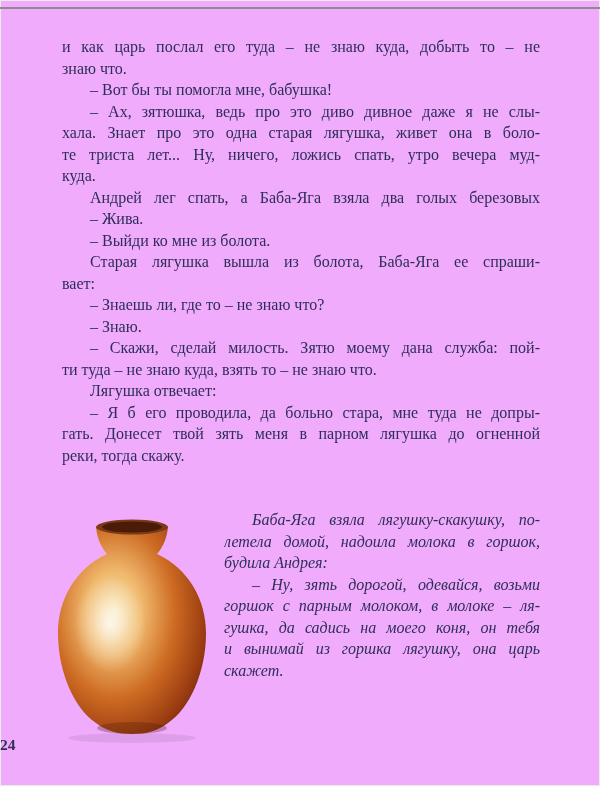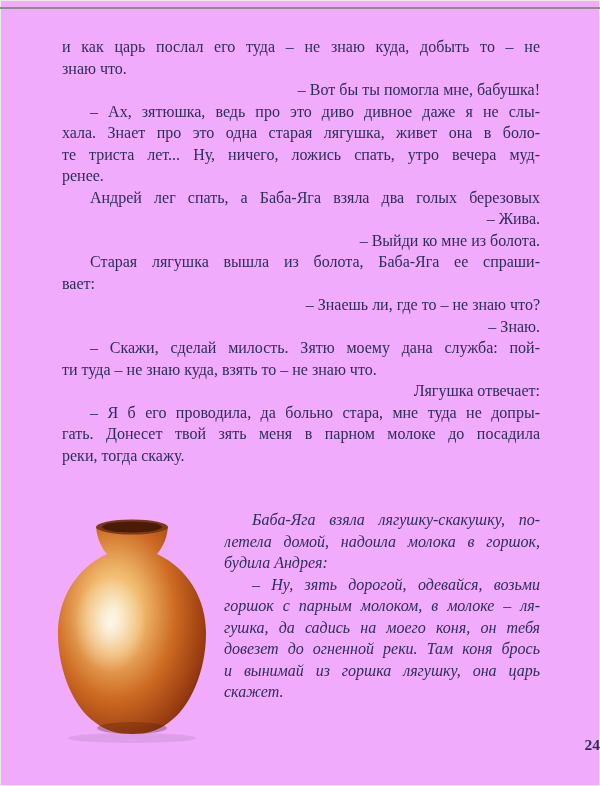--- a/index.html
+++ b/index.html
@@ -29,56 +29,56 @@
     font-style:italic;
   }
   .ln{
     height:21.5px;line-height:21.5px;overflow:hidden;
     white-space:normal;
   }
   .j{
     text-align:justify;
     text-align-last:justify;
   }
-  .ind{text-indent:28px;text-align:right;}
+  .ind{text-indent:28px;}
   .pot{
     position:absolute;left:50px;top:512px;width:165px;height:232px;
   }
   .pageno{
     position:absolute;left:0;top:736px;width:600px;
-    text-align:right;font-size:15.5px;font-weight:bold;
+    text-align:left;font-size:15.5px;font-weight:bold;
   }
 </style>
 </head>
 <body>
 
 <div class="page" style="color: rgb(46, 46, 88);">
 
   <div class="page-top-edge"></div>
 
   <div class="textblock">
     <div class="ln j">и как царь послал его туда – не знаю куда, добыть то – не</div>
     <div class="ln">знаю что.</div>
     <div class="ln ind">– Вот бы ты помогла мне, бабушка!</div>
     <div class="ln ind j">– Ах, зятюшка, ведь про это диво дивное даже я не слы-</div>
     <div class="ln j">хала. Знает про это одна старая лягушка, живет она в боло-</div>
     <div class="ln j">те триста лет... Ну, ничего, ложись спать, утро вечера муд-</div>
-    <div class="ln">ренее.</div>
+    <div class="ln">куда.</div>
     <div class="ln ind j">Андрей лег спать, а Баба-Яга взяла два голых березовых</div>
     <div class="ln ind">– Жива.</div>
     <div class="ln ind">– Выйди ко мне из болота.</div>
     <div class="ln ind j">Старая лягушка вышла из болота, Баба-Яга ее спраши-</div>
     <div class="ln">вает:</div>
     <div class="ln ind">– Знаешь ли, где то – не знаю что?</div>
     <div class="ln ind">– Знаю.</div>
     <div class="ln ind j">– Скажи, сделай милость. Зятю моему дана служба: пой-</div>
     <div class="ln">ти туда – не знаю куда, взять то – не знаю что.</div>
     <div class="ln ind">Лягушка отвечает:</div>
     <div class="ln ind j">– Я б его проводила, да больно стара, мне туда не допры-</div>
-    <div class="ln j">гать. Донесет твой зять меня в парном молоке до посадила</div>
+    <div class="ln j">гать. Донесет твой зять меня в парном лягушка до огненной</div>
     <div class="ln">реки, тогда скажу.</div>
   </div>
 
   <div class="pot">
     <svg width="165" height="232" viewBox="0 0 165 232">
       <defs>
         <radialGradient id="gBody" cx="0.38" cy="0.42" r="0.75">
           <stop offset="0" stop-color="#f8e5b2"></stop>
           <stop offset="0.25" stop-color="#f0b96d"></stop>
           <stop offset="0.55" stop-color="#cd6a22"></stop>
@@ -109,20 +109,19 @@
     </svg>
   </div>
 
   <div class="wrapblock">
     <div class="ln ind j">Баба-Яга взяла лягушку-скакушку, по-</div>
     <div class="ln j">летела домой, надоила молока в горшок,</div>
     <div class="ln">будила Андрея:</div>
     <div class="ln ind j">– Ну, зять дорогой, одевайся, возьми</div>
     <div class="ln j">горшок с парным молоком, в молоке – ля-</div>
     <div class="ln j">гушка, да садись на моего коня, он тебя</div>
-    <div class="ln j">довезет до огненной реки. Там коня брось</div>
     <div class="ln j">и вынимай из горшка лягушку, она царь</div>
     <div class="ln">скажет.</div>
   </div>
 
   <div class="pageno">24</div>
 
 </div>
 
 </body></html>

